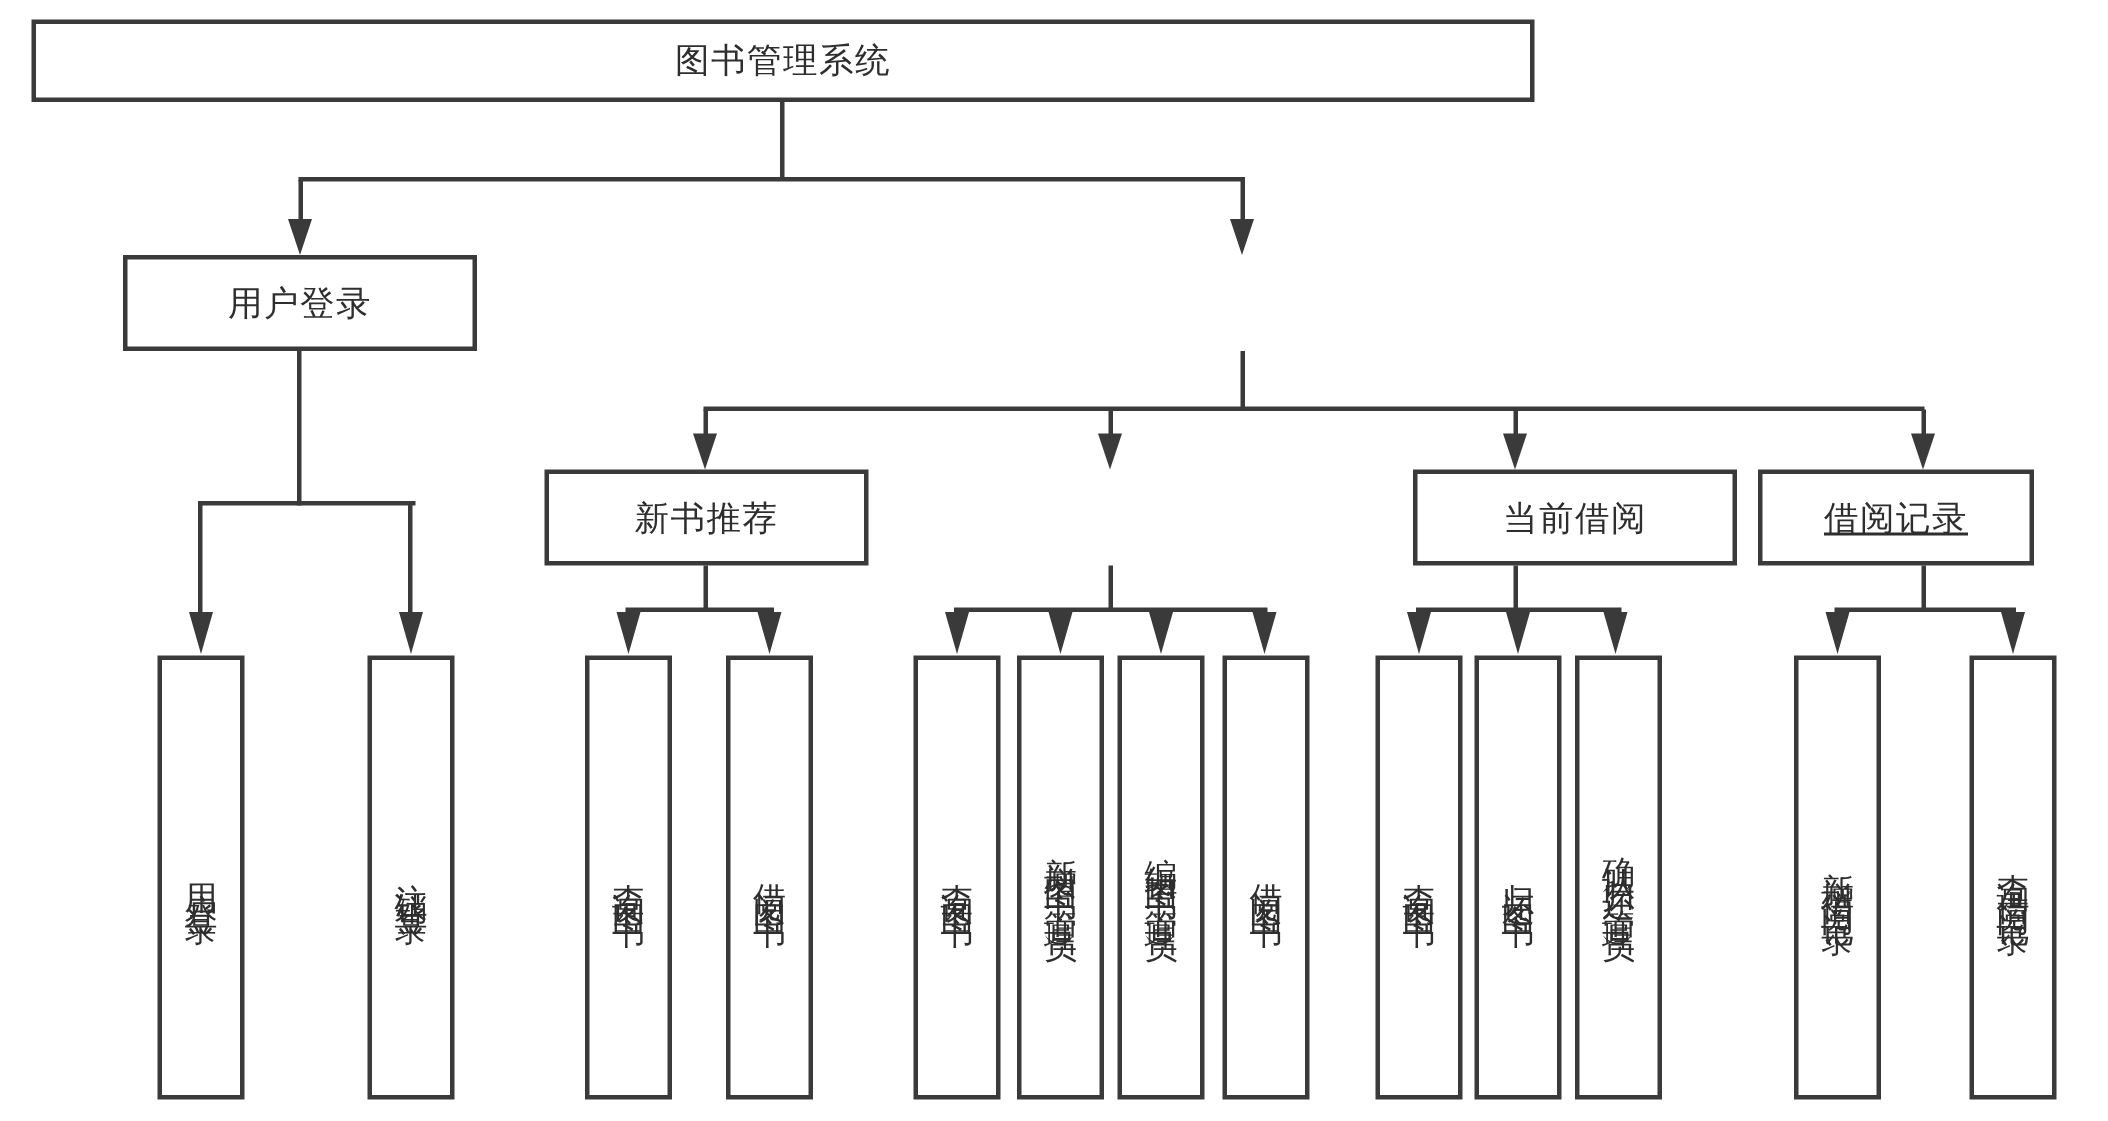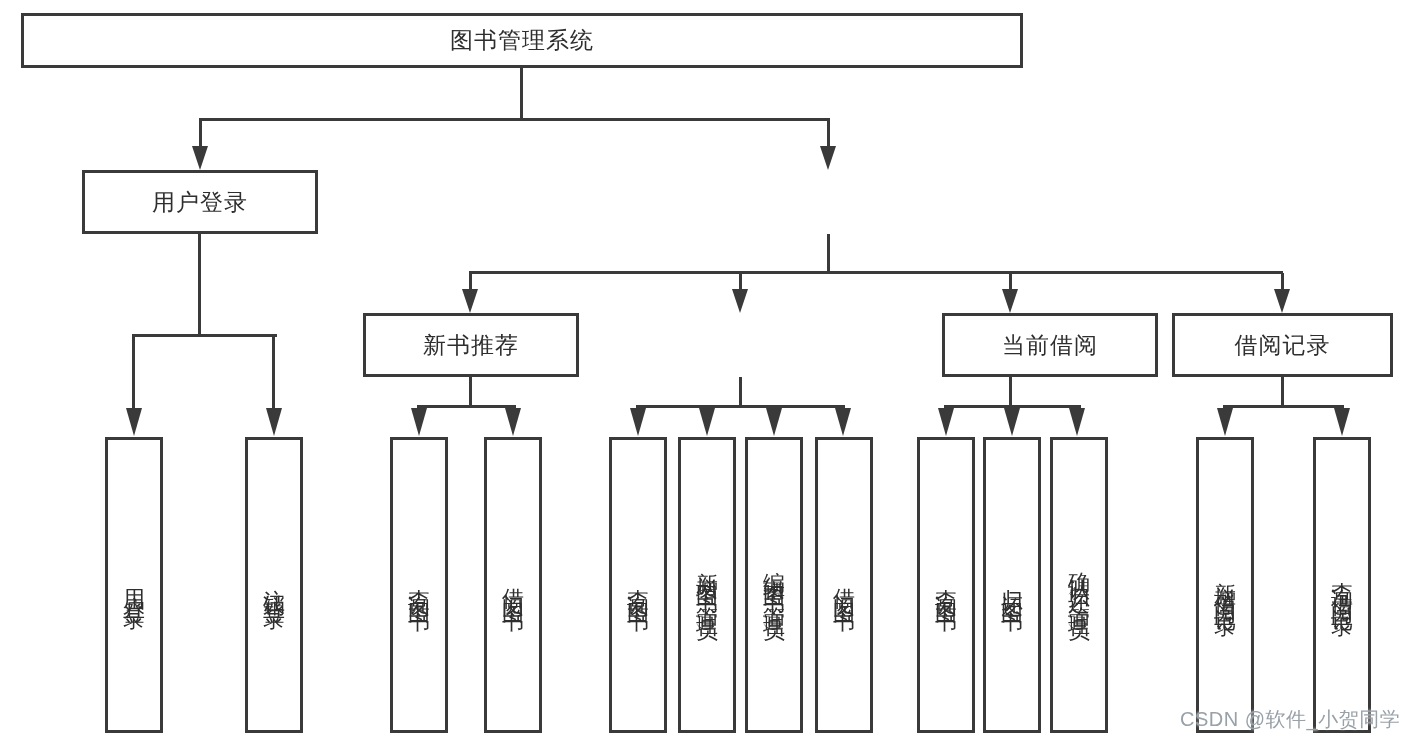--- a/index.html
+++ b/index.html
@@ -72,21 +72,21 @@
 <body>
 
 <div class="canvas">
 
   <div class="hnode" style="left:21px;top:13px;width:1002px;height:55px;">图书管理系统</div>
 
   <div class="hnode" style="left:82px;top:170px;width:236px;height:64px;">用户登录</div>
 
   <div class="hnode" style="left:363px;top:313px;width:216px;height:64px;">新书推荐</div>
   <div class="hnode" style="left:902px;top:313px;width:216px;height:64px;margin-left:40px;">当前借阅</div>
-  <div class="hnode" style="left:1172px;top:313px;width:221px;height:64px;">借阅记录</div>
+  <div class="hnode" style="left:1172px;top:313px;width:184px;height:64px;text-decoration:underline;">借阅记录</div>
 
   <div class="vnode" style="left:105px;">用户登录</div>
   <div class="vnode" style="left:245px;">注销登录</div>
 
   <div class="vnode" style="left:390px;">查询图书</div>
   <div class="vnode" style="left:484px;">借阅图书</div>
 
   <div class="vnode" style="left:609px;">查询图书</div>
   <div class="vnode" style="left:678px;">新增图书（管理员）</div>
   <div class="vnode" style="left:745px;">编辑图书（管理员）</div>
@@ -143,15 +143,14 @@
   <div class="arrow leaf" style="left:630px;top:408px;"></div>
   <div class="arrow leaf" style="left:699px;top:408px;"></div>
   <div class="arrow leaf" style="left:766px;top:408px;"></div>
   <div class="arrow leaf" style="left:835px;top:408px;"></div>
   <div class="arrow leaf" style="left:938px;top:408px;"></div>
   <div class="arrow leaf" style="left:1004px;top:408px;"></div>
   <div class="arrow leaf" style="left:1069px;top:408px;"></div>
   <div class="arrow leaf" style="left:1217px;top:408px;"></div>
   <div class="arrow leaf" style="left:1334px;top:408px;"></div>
 
-  <div class="watermark">CSDN @软件_小贺同学</div>
 
 </div>
 
 </body></html>

